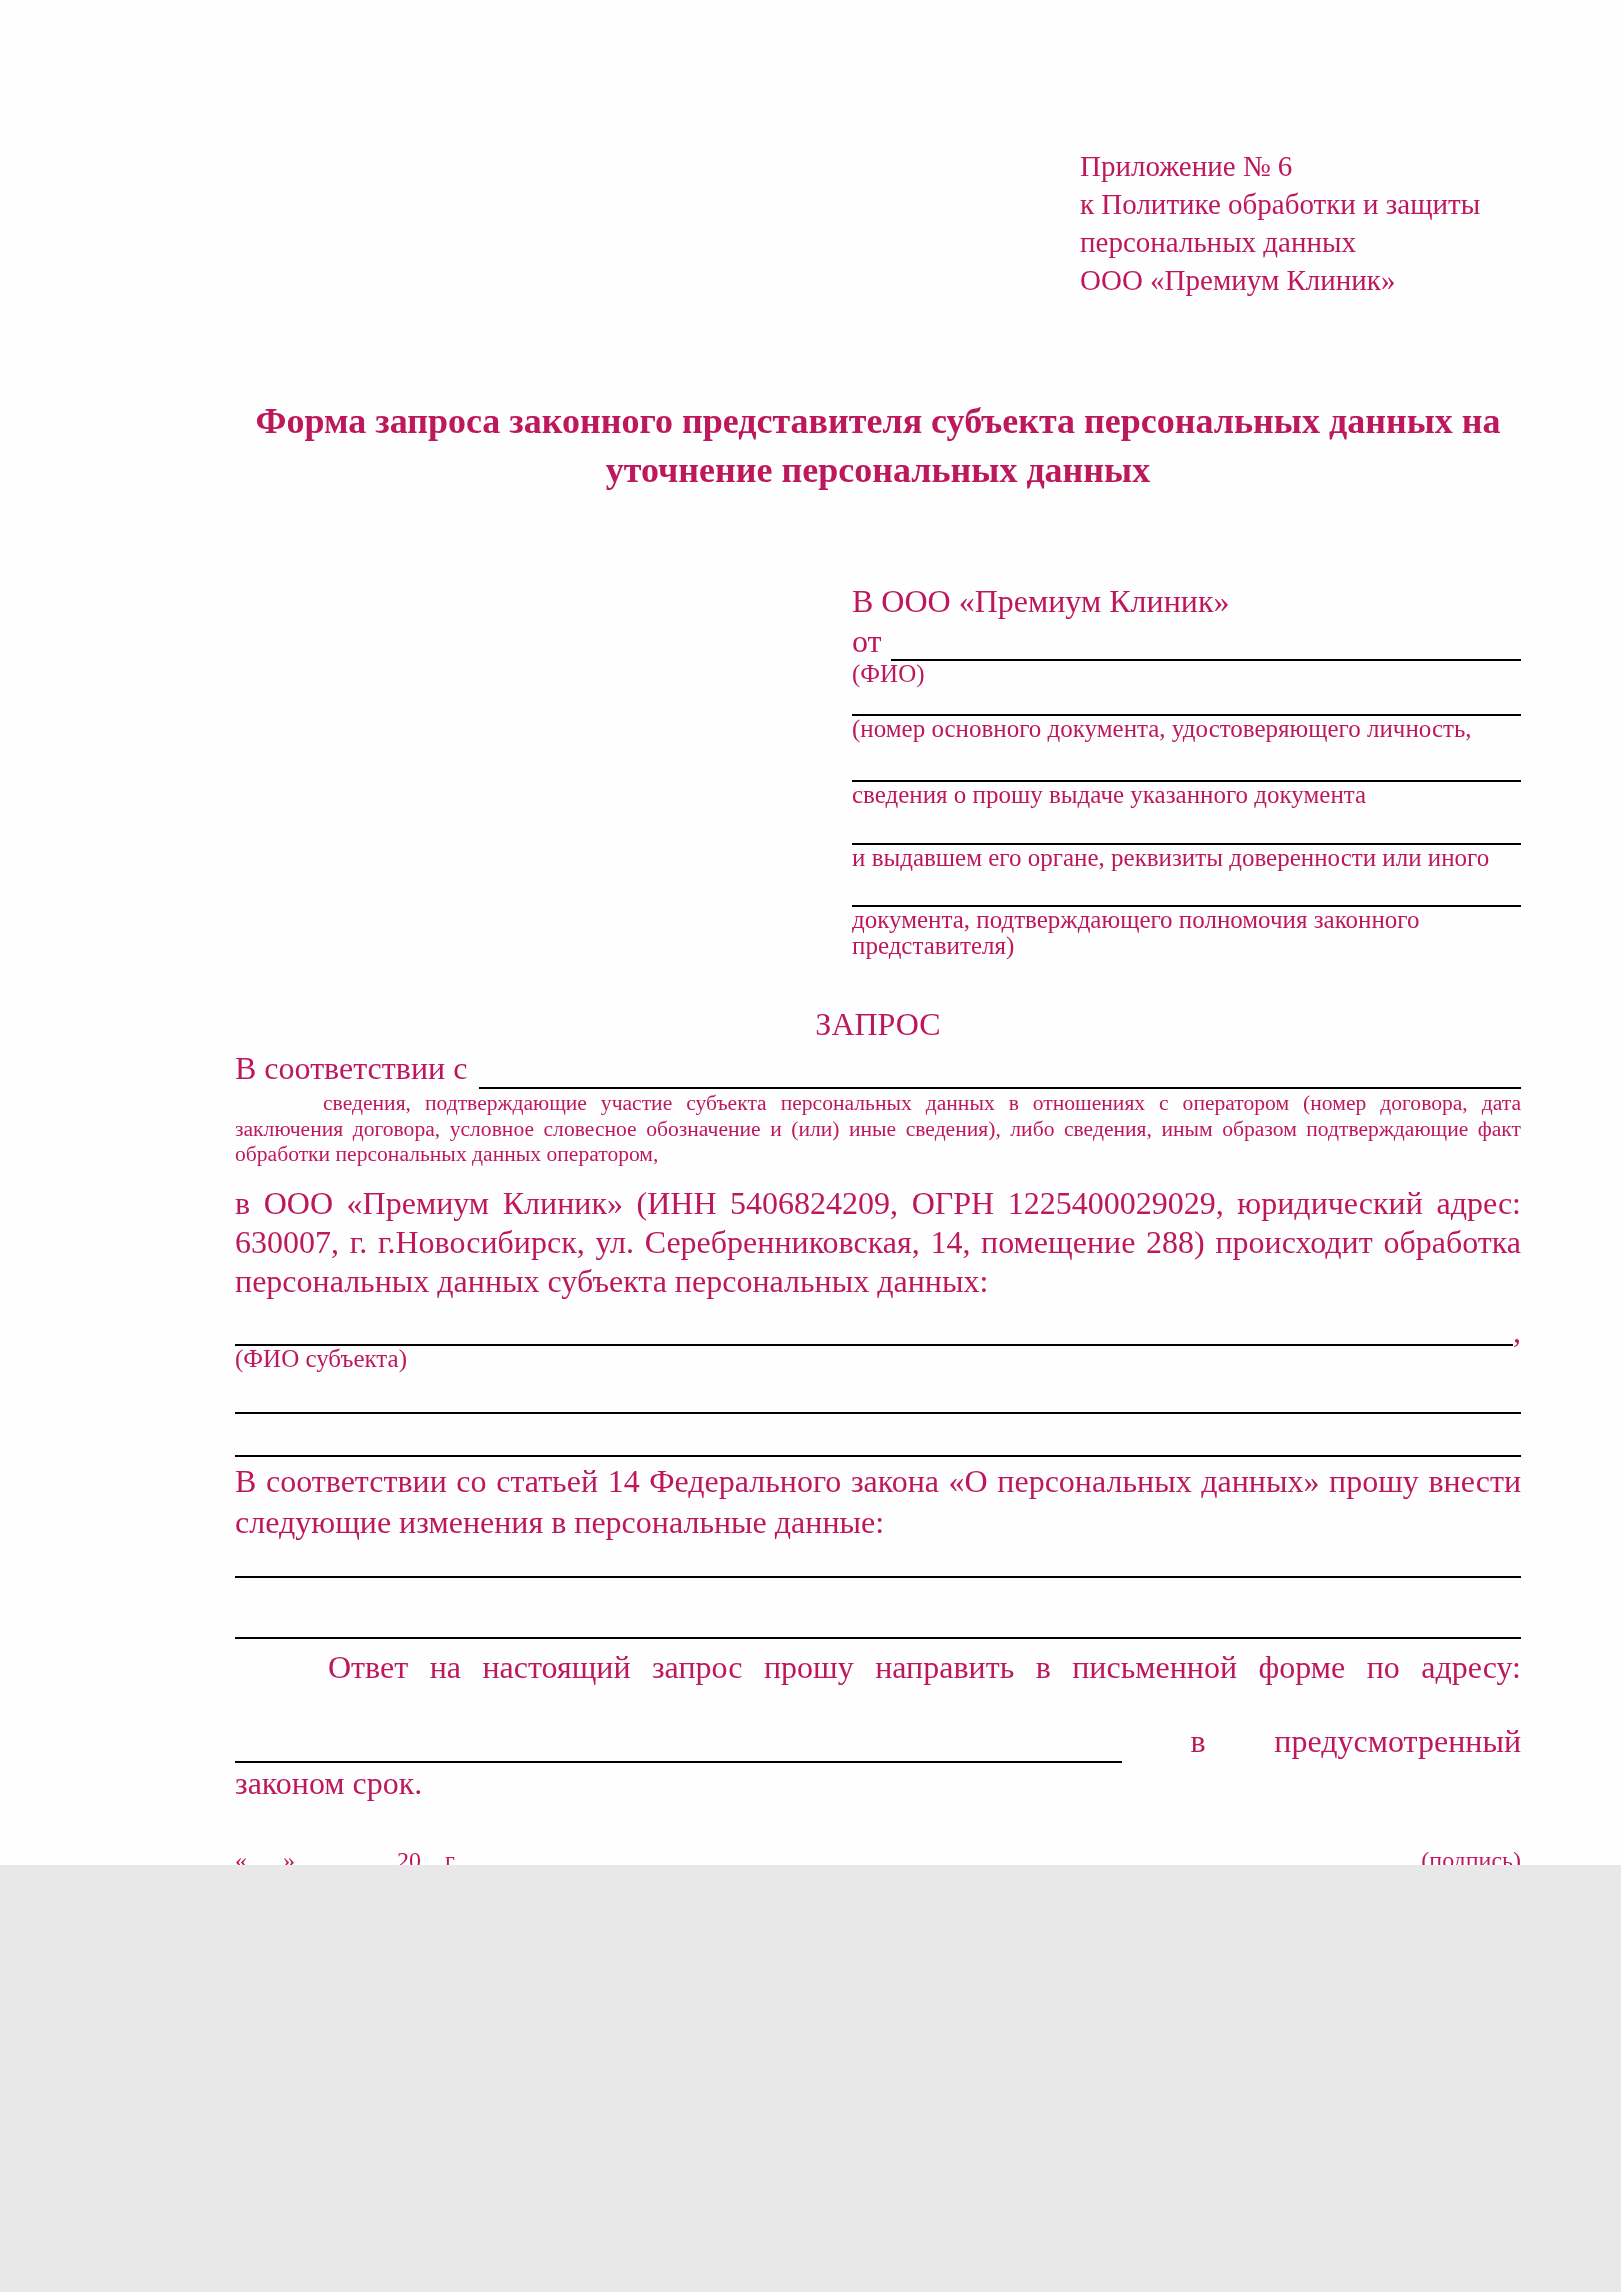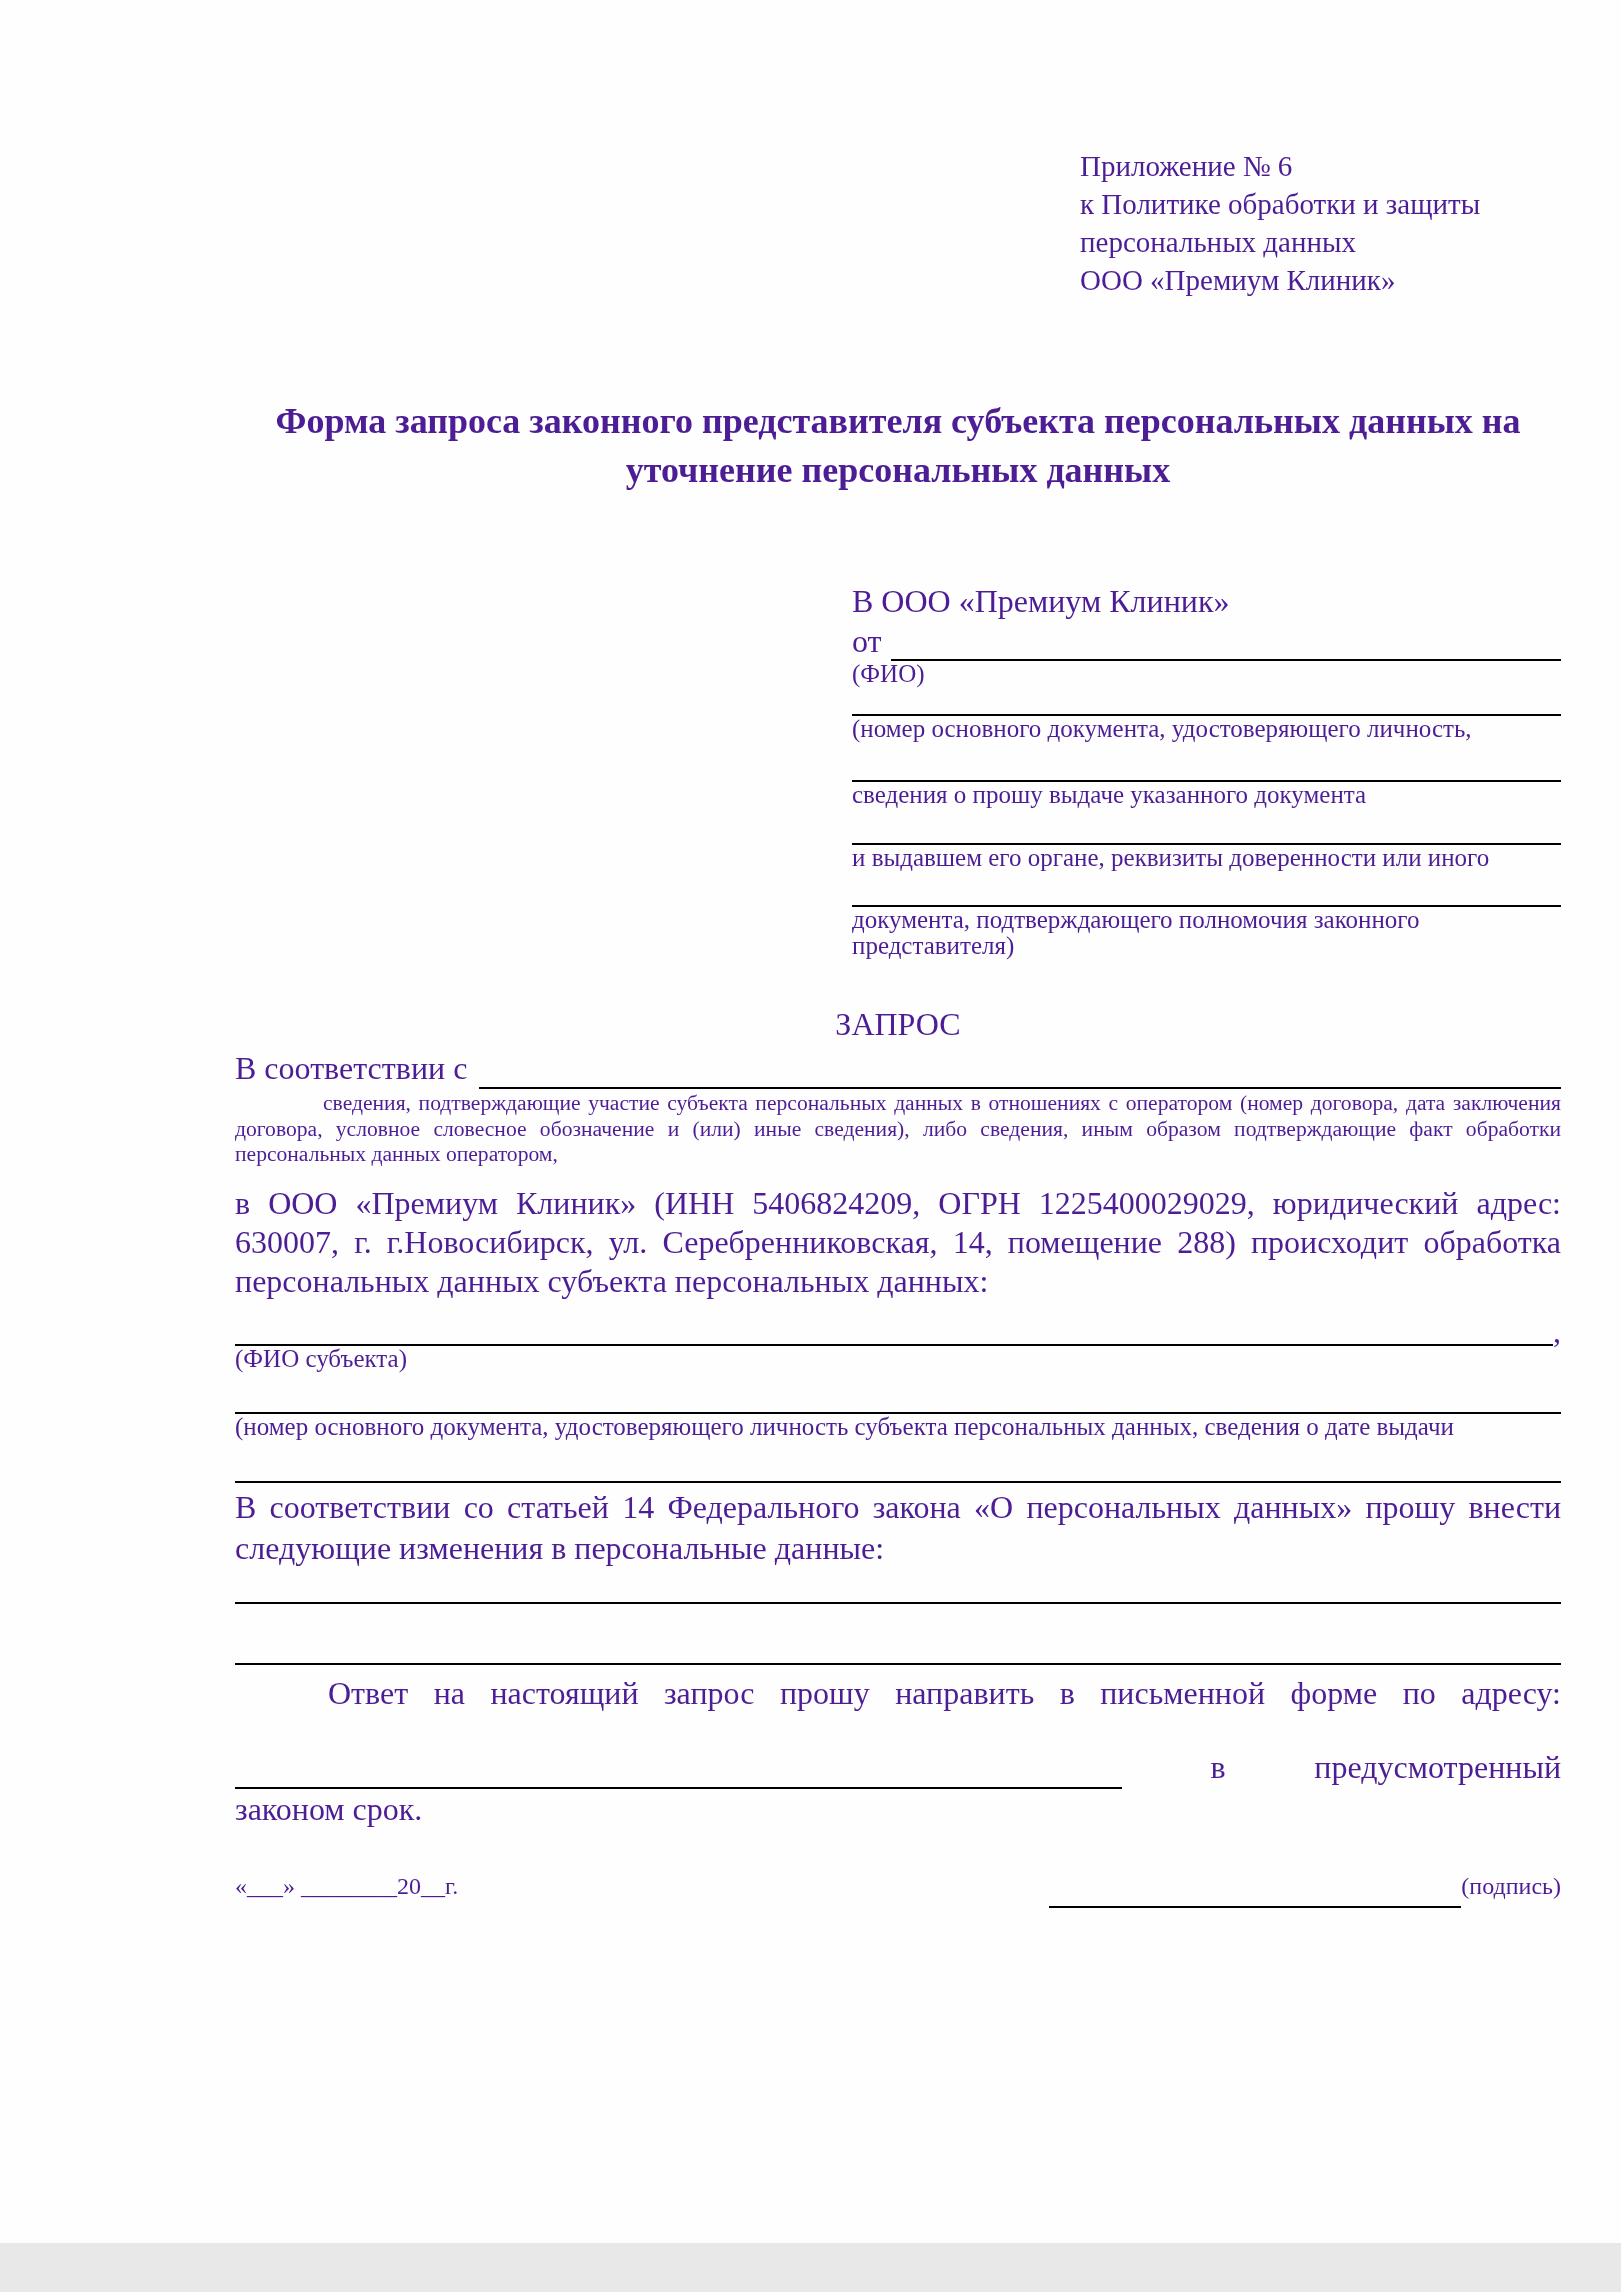--- a/index.html
+++ b/index.html
@@ -1,25 +1,25 @@
 <!DOCTYPE html>
 <html><head>
 <meta charset="utf-8">
 <style>
   html, body { margin: 0; padding: 0; background: #e8e8e8; }
   .page {
     position: relative;
     width: 1621px;
-    height: 2243px;
+    height: 1865px;
     margin: 0 auto;
     background: #fefefe;
-    color: #4c1d95;
+    color: #be185d;
     font-family: "Liberation Serif", "DejaVu Serif", serif;
     box-sizing: border-box;
-    padding: 147px 60px 0 235px;
+    padding: 147px 100px 0 235px;
     overflow: hidden;
   }
 
   
   .appendix { margin-left: 845px; font-size: 29px; line-height: 38px; }
 
   
   .doc-title {
     margin: 98px 0 0 0;
     text-align: center;
@@ -142,21 +142,20 @@
 
   <p class="para">в ООО «Премиум Клиник» (ИНН 5406824209, ОГРН 1225400029029, юридический адрес: 630007, г. г.Новосибирск, ул. Серебренниковская, 14, помещение 288) происходит обработка персональных данных субъекта персональных данных:</p>
 
   <div class="fio-row">
     <span class="uline"></span>
     <span class="comma">,</span>
   </div>
   <div class="cap">(ФИО субъекта)</div>
 
   <div class="blank sub-blank-1"></div>
-  <div class="cap">(номер основного документа, удостоверяющего личность субъекта персональных данных, сведения о дате выдачи</div>
 
   <div class="blank sub-blank-2"></div>
 
   <p class="para para-article">В соответствии со статьей 14 Федерального закона «О персональных данных» прошу внести следующие изменения в персональные данные:</p>
 
   <div class="blank changes-blank-1"></div>
   <div class="blank changes-blank-2"></div>
 
   <p class="resp-lead">Ответ на настоящий запрос прошу направить в письменной форме по адресу:</p>
 

